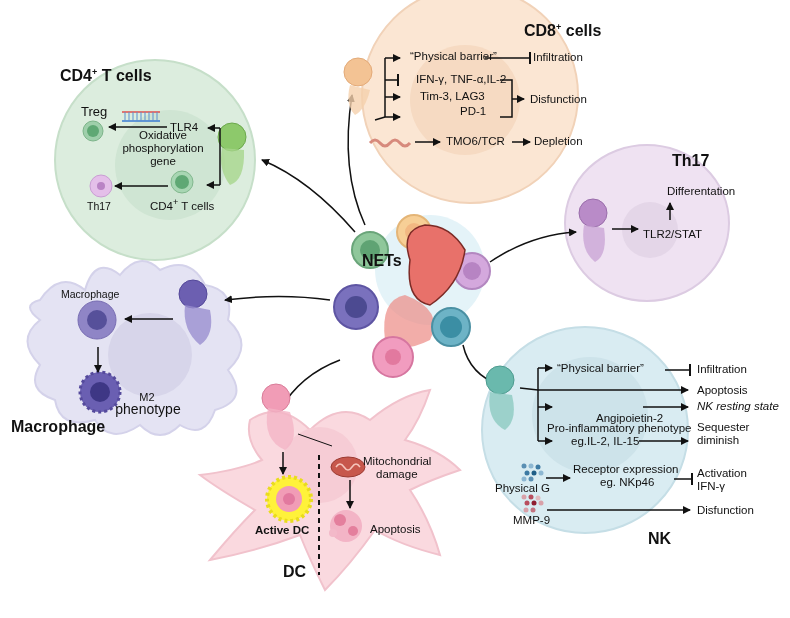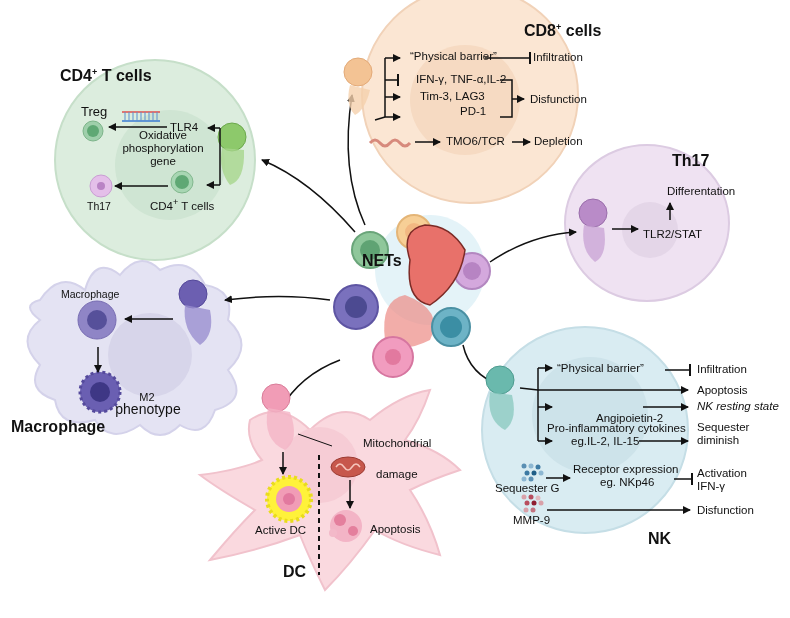--- a/index.html
+++ b/index.html
@@ -244,34 +244,34 @@
 <div class="title" style="left:672px;top:152px;">Th17</div>
 <div class="t" style="left:667px;top:185px;">Differentation</div>
 <div class="t" style="left:643px;top:228px;">TLR2/STAT</div>
 
 <div class="title" style="left:11px;top:418px;">Macrophage</div>
 <div class="t" style="left:61px;top:288px;font-size:10.5px;">Macrophage</div>
 <div class="t c" style="left:122px;top:391px;width:50px;font-size:11px;">M2</div>
 <div class="t c" style="left:115px;top:403px;width:66px;font-size:14px;">phenotype</div>
 
 <div class="title" style="left:283px;top:563px;">DC</div>
-<div class="t" style="left:255px;top:524px;">Active DC</div>
-<div class="t" style="left:363px;top:437px;">Mitochondrial</div>
+<div class="t" style="left:255px;top:524px;font-weight:bold;">Active DC</div>
+<div class="t" style="left:363px;top:455px;">Mitochondrial</div>
 <div class="t" style="left:376px;top:468px;">damage</div>
 <div class="t" style="left:370px;top:523px;">Apoptosis</div>
 
 <div class="title" style="left:648px;top:530px;">NK</div>
 <div class="t" style="left:557px;top:362px;">“Physical barrier”</div>
 <div class="t" style="left:697px;top:363px;">Infiltration</div>
 <div class="t" style="left:697px;top:384px;">Apoptosis</div>
 <div class="t" style="left:557px;top:412px;margin-left:39px;">Angipoietin-2</div>
 <div class="t" style="left:697px;top:400px;font-style:italic;">NK resting state</div>
-<div class="t" style="left:547px;top:422px;">Pro-inflammatory cytokines</div>
+<div class="t" style="left:547px;top:422px;">Pro-inflammatory phenotype</div>
 <div class="t" style="left:571px;top:435px;">eg.IL-2, IL-15</div>
 <div class="t" style="left:697px;top:421px;">Sequester</div>
 <div class="t" style="left:697px;top:434px;">diminish</div>
-<div class="t" style="left:495px;top:482px;">Sequester G</div>
+<div class="t" style="left:495px;top:482px;">Physical G</div>
 <div class="t" style="left:573px;top:463px;">Receptor expression</div>
 <div class="t" style="left:600px;top:476px;">eg. NKp46</div>
 <div class="t" style="left:697px;top:467px;">Activation</div>
 <div class="t" style="left:697px;top:480px;">IFN-γ</div>
 <div class="t" style="left:513px;top:514px;">MMP-9</div>
 <div class="t" style="left:697px;top:504px;">Disfunction</div>
 
 </body></html>

